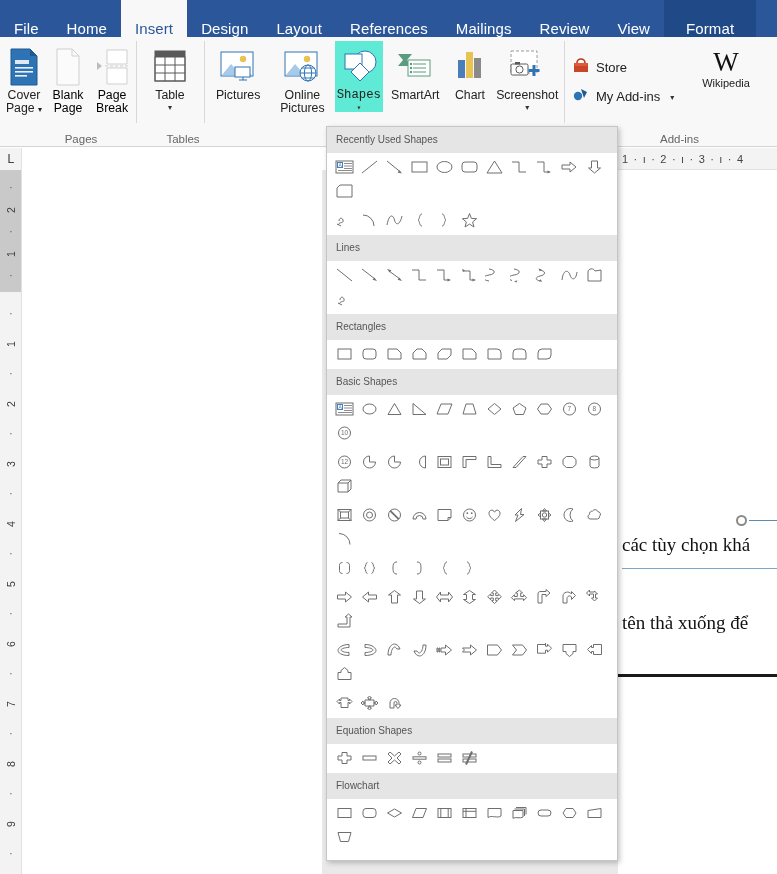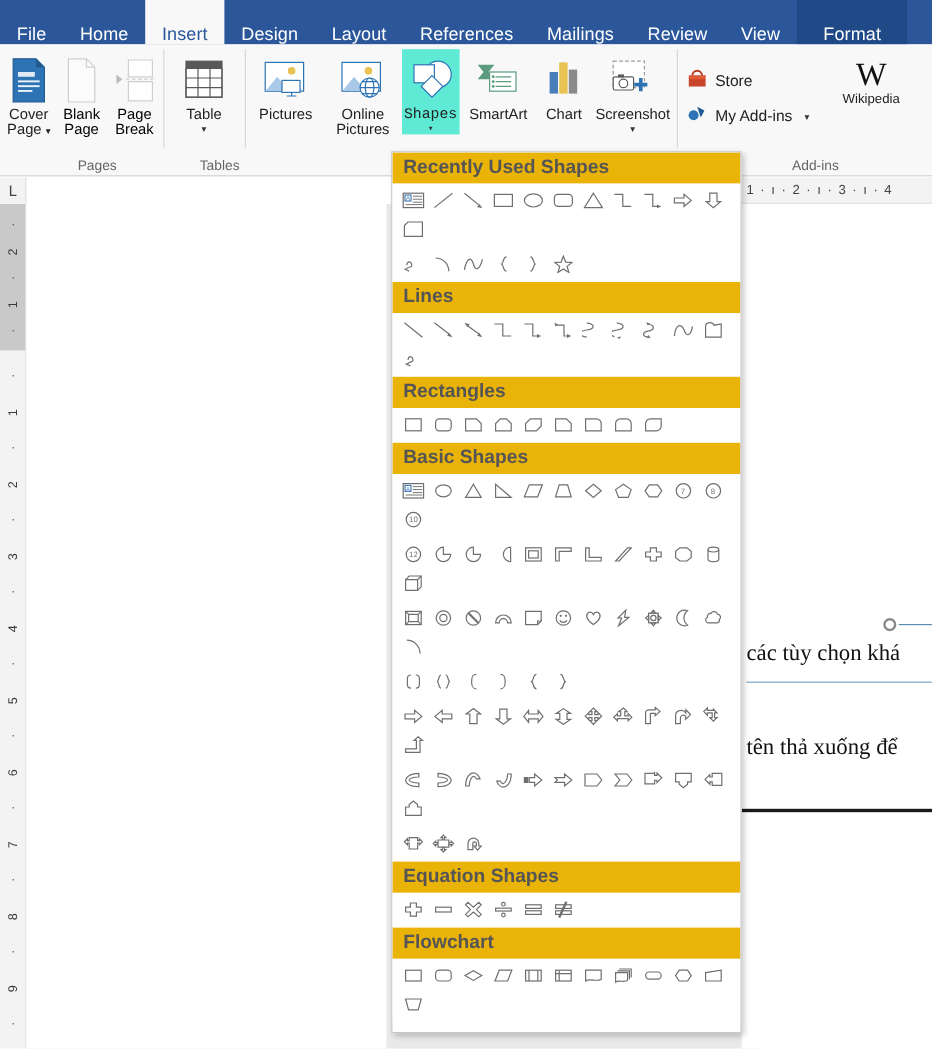--- a/index.html
+++ b/index.html
@@ -173,23 +173,23 @@
   .gallery {
     position: absolute; left: 326px; top: 126px;
     width: 292px; height: 735px;
     background: #ffffff;
     border: 1px solid #c6c6c6;
     box-shadow: 2px 2px 5px rgba(0,0,0,.22);
     overflow: hidden;
     font-size: 0;
   }
   .sechead {
-    background: #eab308;
+    background: #e5e5e5;
     color: #555;
-    font-size: 16px; font-weight: bold;
+    font-size: 10px; font-weight: normal;
     padding: 5px 9px 5px 9px;
     line-height: 16px;
   }
   .shaperow {
     display: flex; flex-wrap: wrap;
     padding: 2px 4px 3px 5px;
     background: #ffffff;
   }
   .shape {
     width: 25px; height: 24px;

